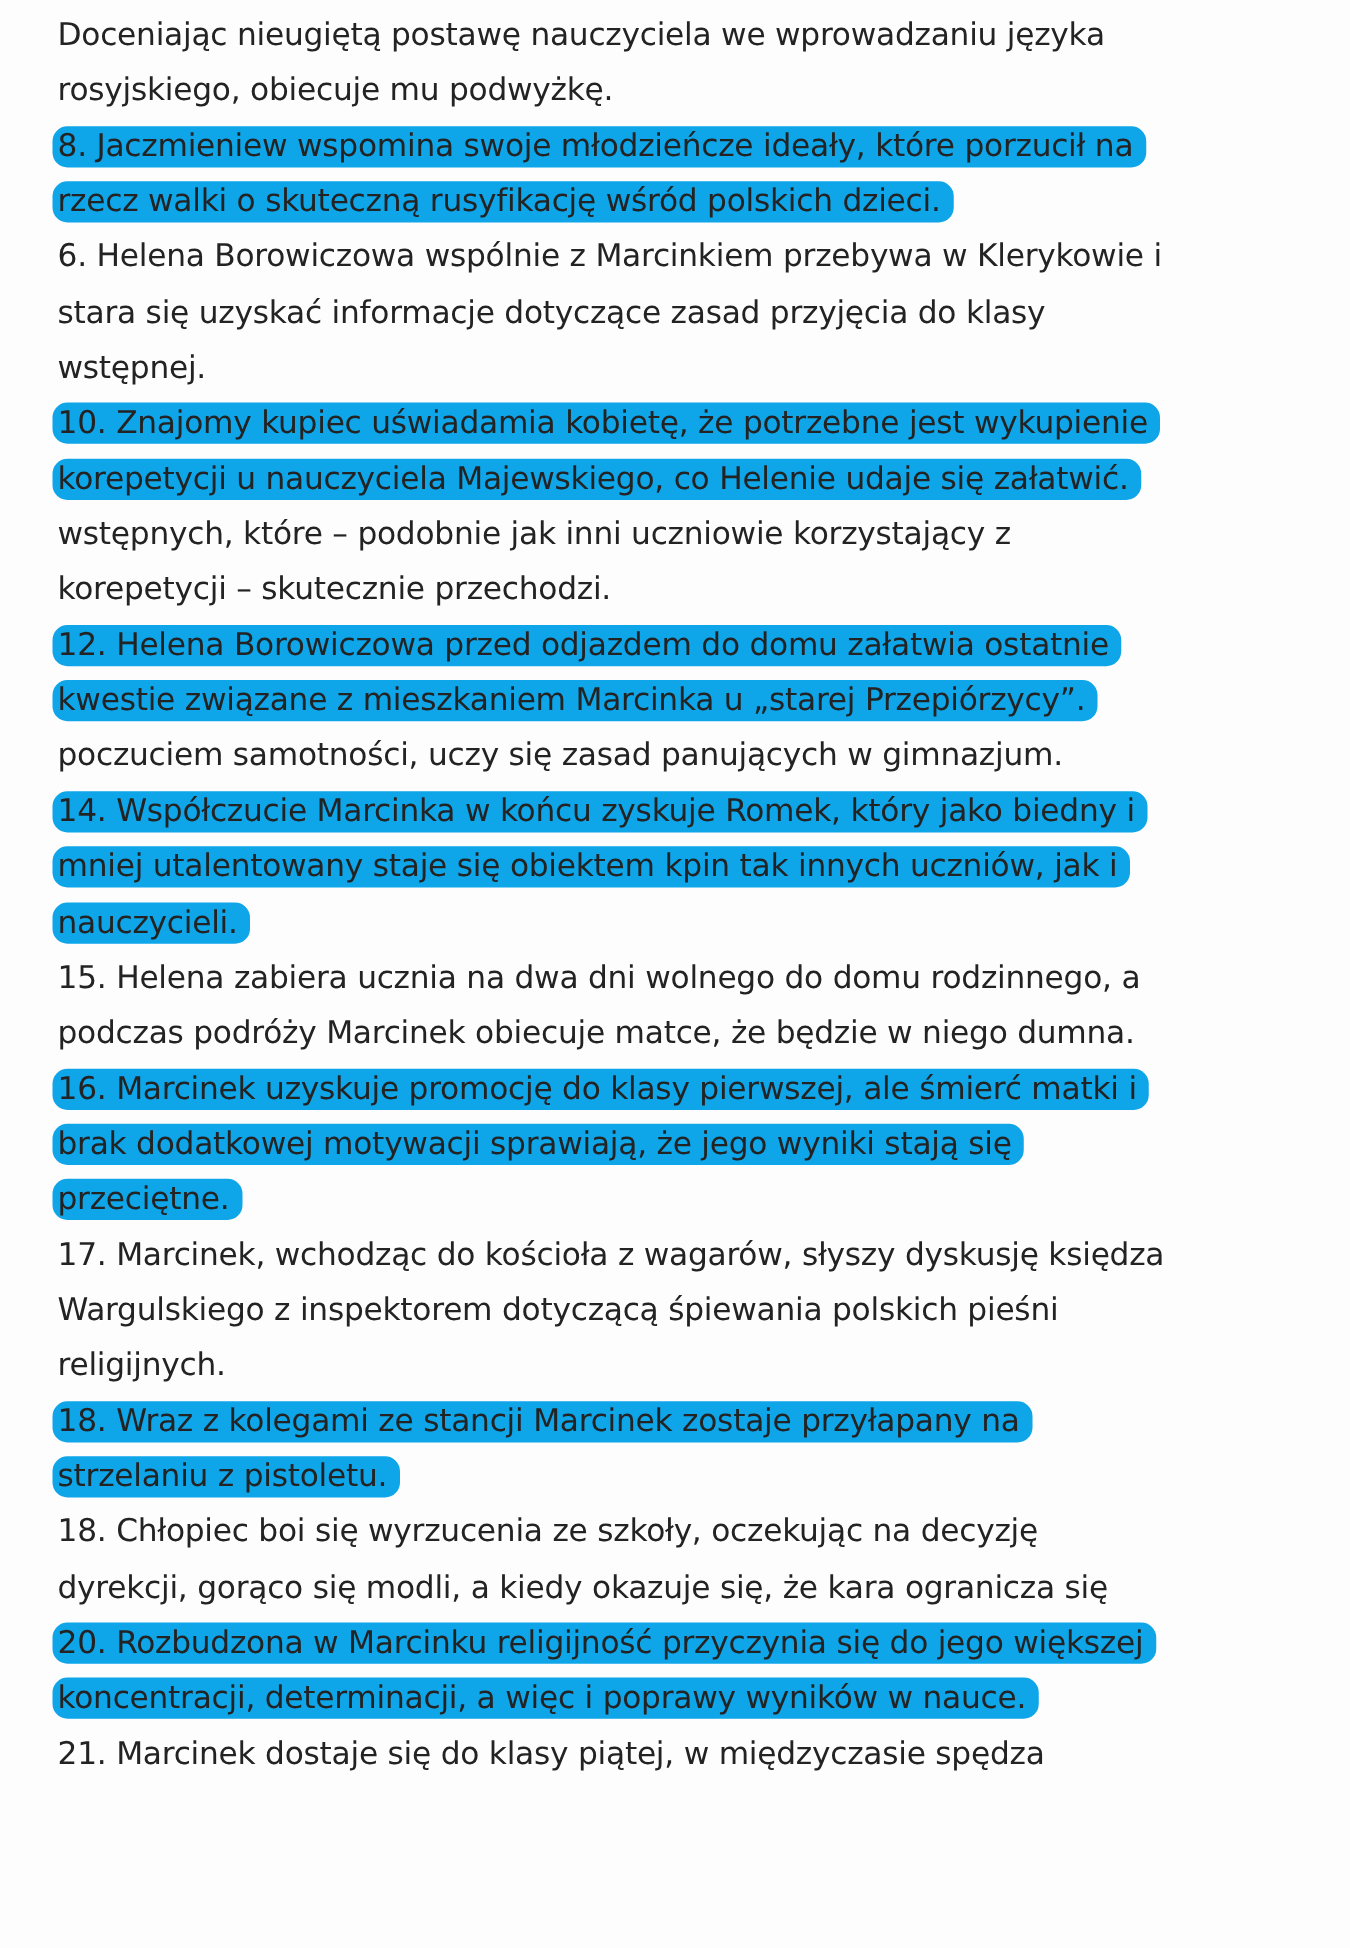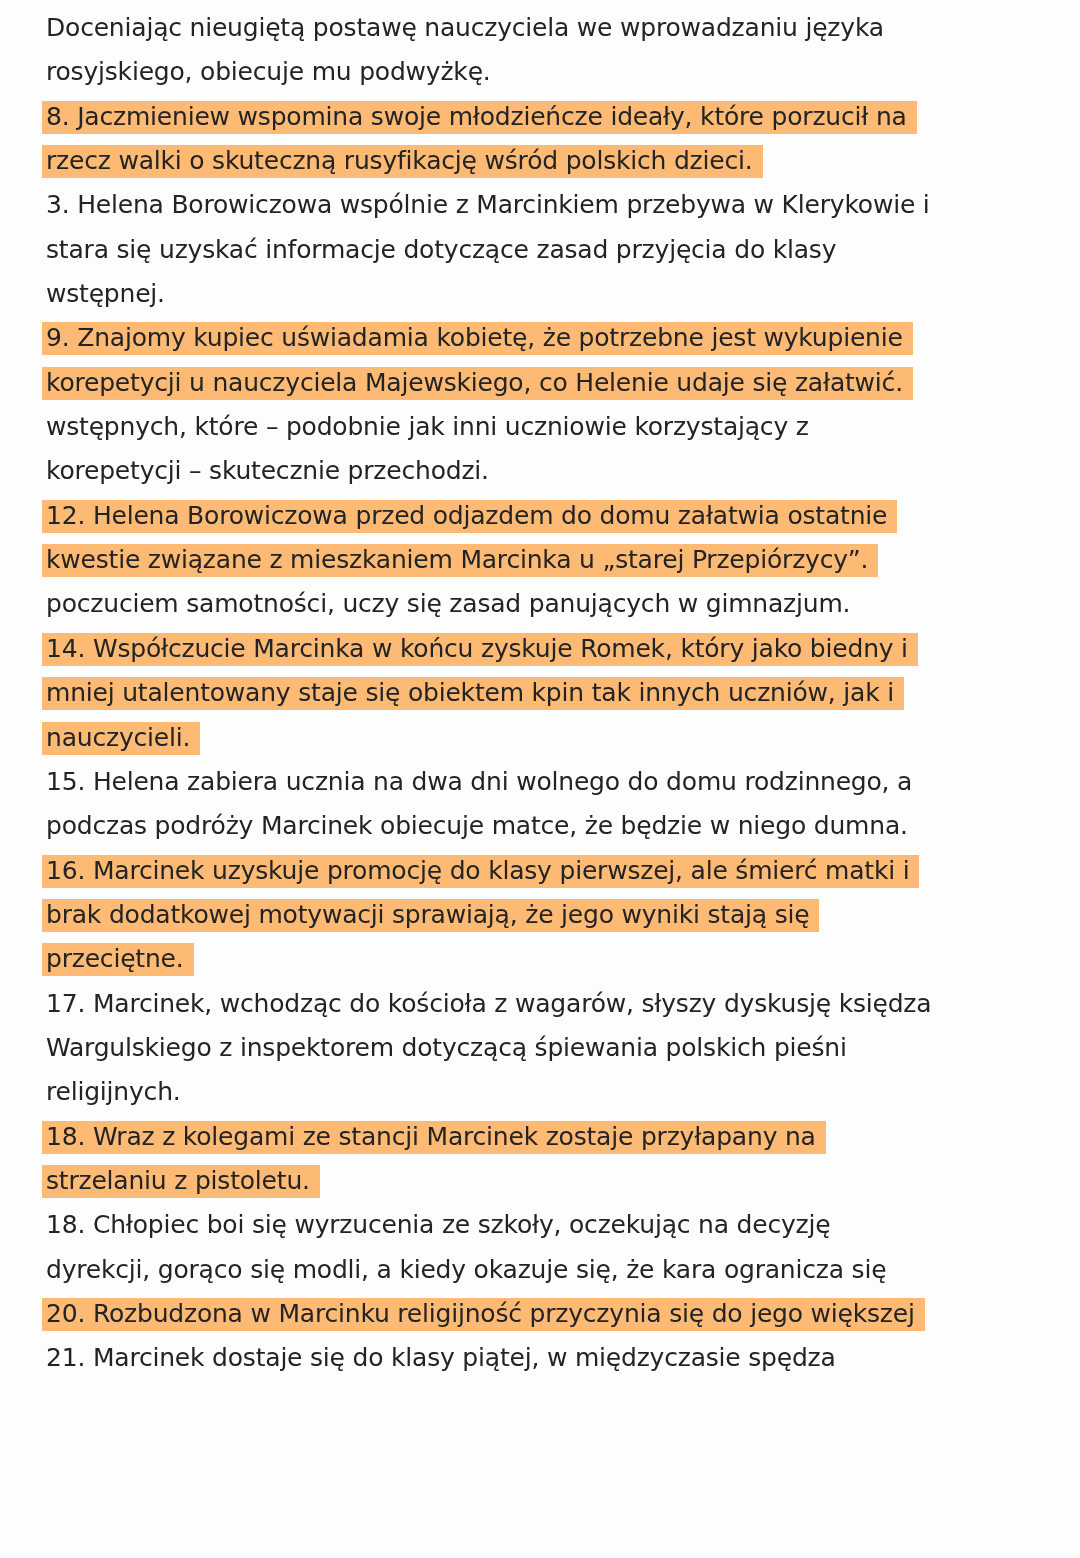--- a/index.html
+++ b/index.html
@@ -23,38 +23,39 @@
     line-height: 44.35px;
     white-space: nowrap;
     font-size: 25px;
     letter-spacing: -0.2px;
     color: #232323;
   }
   .line-text {
     display: inline;
   }
   .line-text.hl {
-    background-color: #fdba74;
+    background-color: #0ea5e9;
     padding: 1px 10px 3px 4px;
     margin-left: -4px;
+    border-radius: 12px;
   }
 </style>
 </head>
 <body>
 
 <div class="page">
   <div id="doc">
       <div class="line"><span class="line-text">Doceniając nieugiętą postawę nauczyciela we wprowadzaniu języka</span></div>
       <div class="line"><span class="line-text">rosyjskiego, obiecuje mu podwyżkę.</span></div>
       <div class="line"><span class="line-text hl">8. Jaczmieniew wspomina swoje młodzieńcze ideały, które porzucił na</span></div>
       <div class="line"><span class="line-text hl">rzecz walki o skuteczną rusyfikację wśród polskich dzieci.</span></div>
-      <div class="line"><span class="line-text">3. Helena Borowiczowa wspólnie z Marcinkiem przebywa w Klerykowie i</span></div>
+      <div class="line"><span class="line-text">6. Helena Borowiczowa wspólnie z Marcinkiem przebywa w Klerykowie i</span></div>
       <div class="line"><span class="line-text">stara się uzyskać informacje dotyczące zasad przyjęcia do klasy</span></div>
       <div class="line"><span class="line-text">wstępnej.</span></div>
-      <div class="line"><span class="line-text hl">9. Znajomy kupiec uświadamia kobietę, że potrzebne jest wykupienie</span></div>
+      <div class="line"><span class="line-text hl">10. Znajomy kupiec uświadamia kobietę, że potrzebne jest wykupienie</span></div>
       <div class="line"><span class="line-text hl">korepetycji u nauczyciela Majewskiego, co Helenie udaje się załatwić.</span></div>
       <div class="line"><span class="line-text">wstępnych, które – podobnie jak inni uczniowie korzystający z</span></div>
       <div class="line"><span class="line-text">korepetycji – skutecznie przechodzi.</span></div>
       <div class="line"><span class="line-text hl">12. Helena Borowiczowa przed odjazdem do domu załatwia ostatnie</span></div>
       <div class="line"><span class="line-text hl">kwestie związane z mieszkaniem Marcinka u „starej Przepiórzycy”.</span></div>
       <div class="line"><span class="line-text">poczuciem samotności, uczy się zasad panujących w gimnazjum.</span></div>
       <div class="line"><span class="line-text hl">14. Współczucie Marcinka w końcu zyskuje Romek, który jako biedny i</span></div>
       <div class="line"><span class="line-text hl">mniej utalentowany staje się obiektem kpin tak innych uczniów, jak i</span></div>
       <div class="line"><span class="line-text hl">nauczycieli.</span></div>
       <div class="line"><span class="line-text">15. Helena zabiera ucznia na dwa dni wolnego do domu rodzinnego, a</span></div>
@@ -63,15 +64,16 @@
       <div class="line"><span class="line-text hl">brak dodatkowej motywacji sprawiają, że jego wyniki stają się</span></div>
       <div class="line"><span class="line-text hl">przeciętne.</span></div>
       <div class="line"><span class="line-text">17. Marcinek, wchodząc do kościoła z wagarów, słyszy dyskusję księdza</span></div>
       <div class="line"><span class="line-text">Wargulskiego z inspektorem dotyczącą śpiewania polskich pieśni</span></div>
       <div class="line"><span class="line-text">religijnych.</span></div>
       <div class="line"><span class="line-text hl">18. Wraz z kolegami ze stancji Marcinek zostaje przyłapany na</span></div>
       <div class="line"><span class="line-text hl">strzelaniu z pistoletu.</span></div>
       <div class="line"><span class="line-text">18. Chłopiec boi się wyrzucenia ze szkoły, oczekując na decyzję</span></div>
       <div class="line"><span class="line-text">dyrekcji, gorąco się modli, a kiedy okazuje się, że kara ogranicza się</span></div>
       <div class="line"><span class="line-text hl">20. Rozbudzona w Marcinku religijność przyczynia się do jego większej</span></div>
+      <div class="line"><span class="line-text hl">koncentracji, determinacji, a więc i poprawy wyników w nauce.</span></div>
       <div class="line"><span class="line-text">21. Marcinek dostaje się do klasy piątej, w międzyczasie spędza</span></div>
     </div>
 </div>
 
 </body></html>

